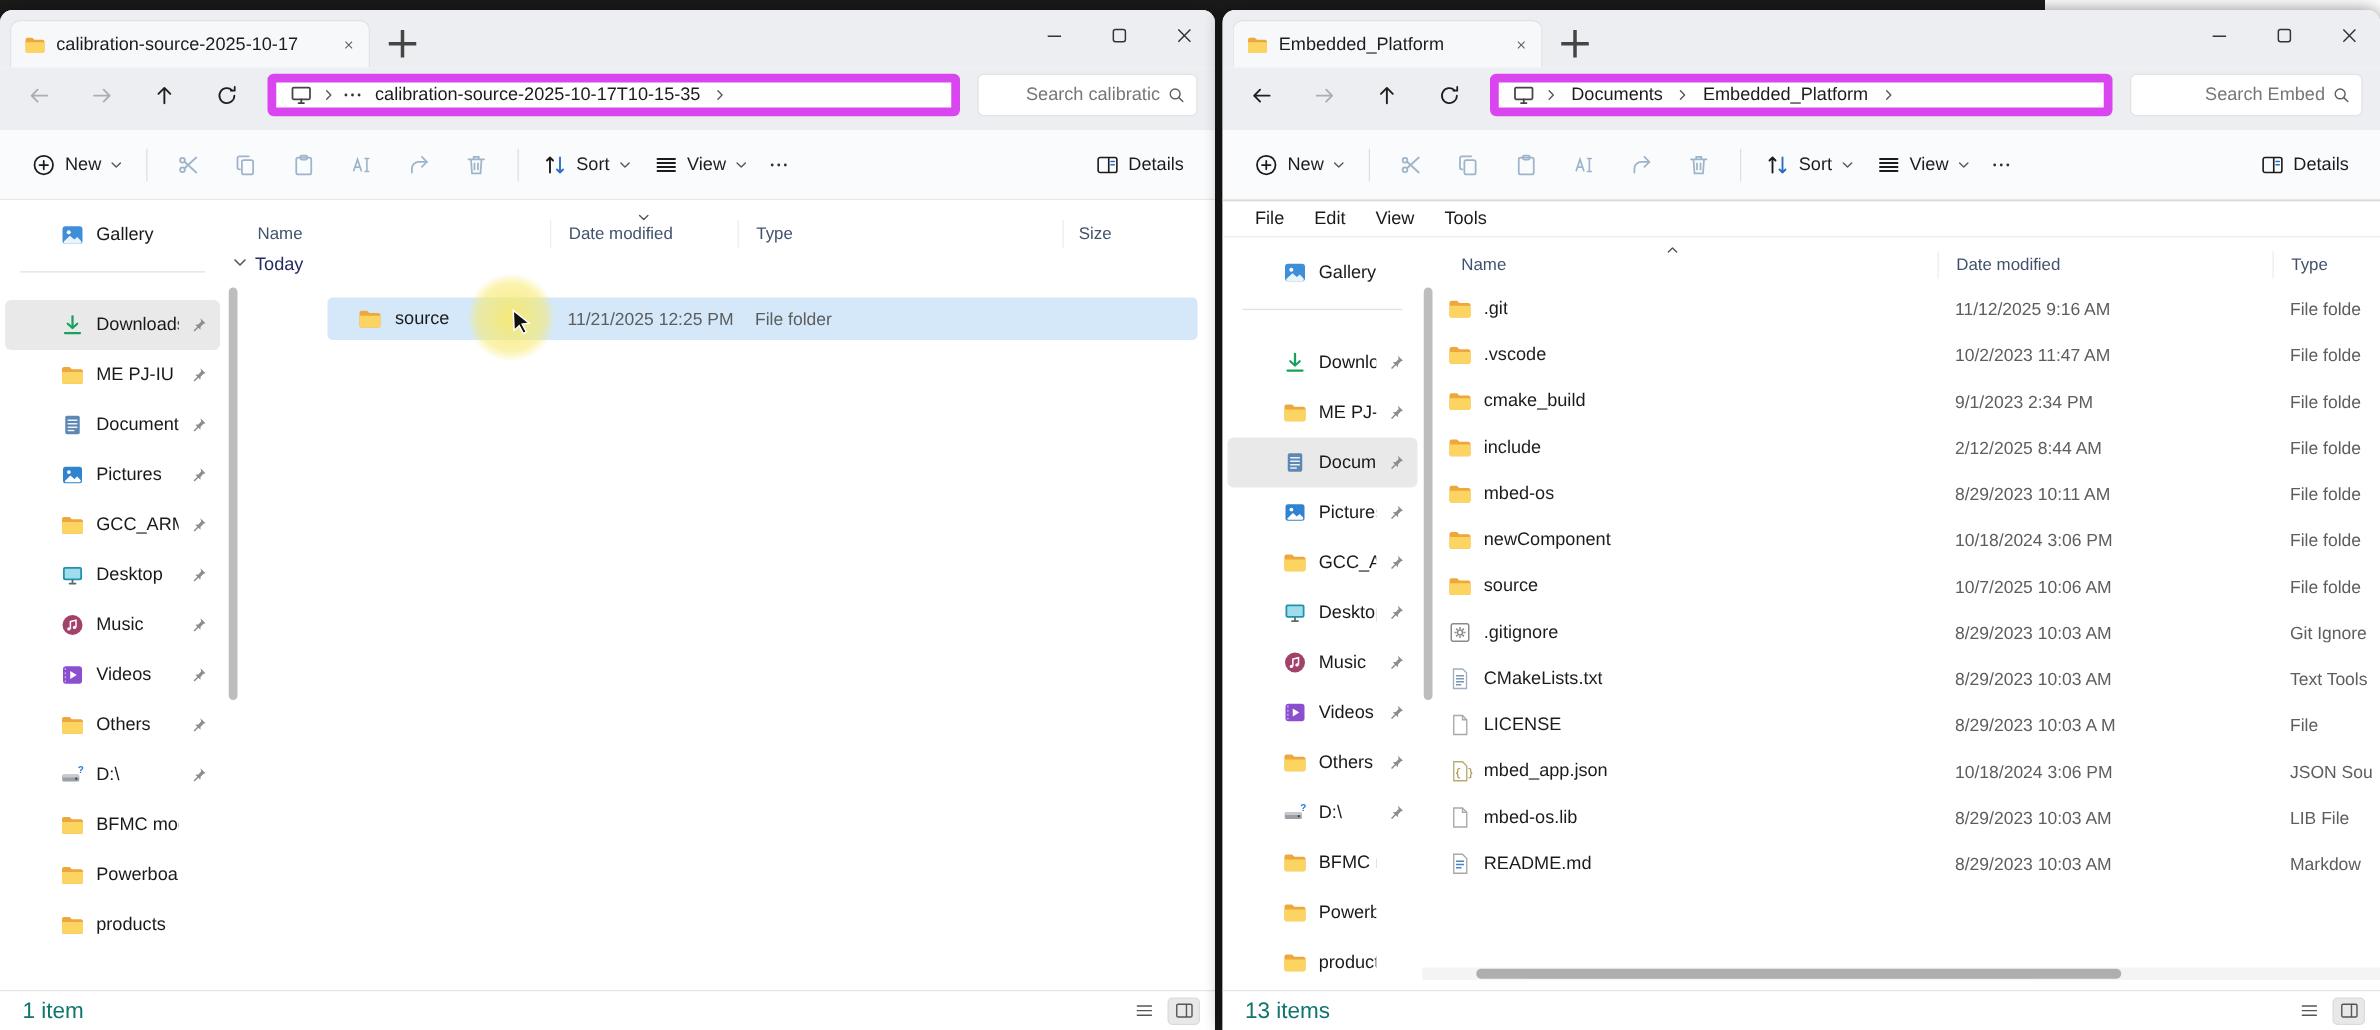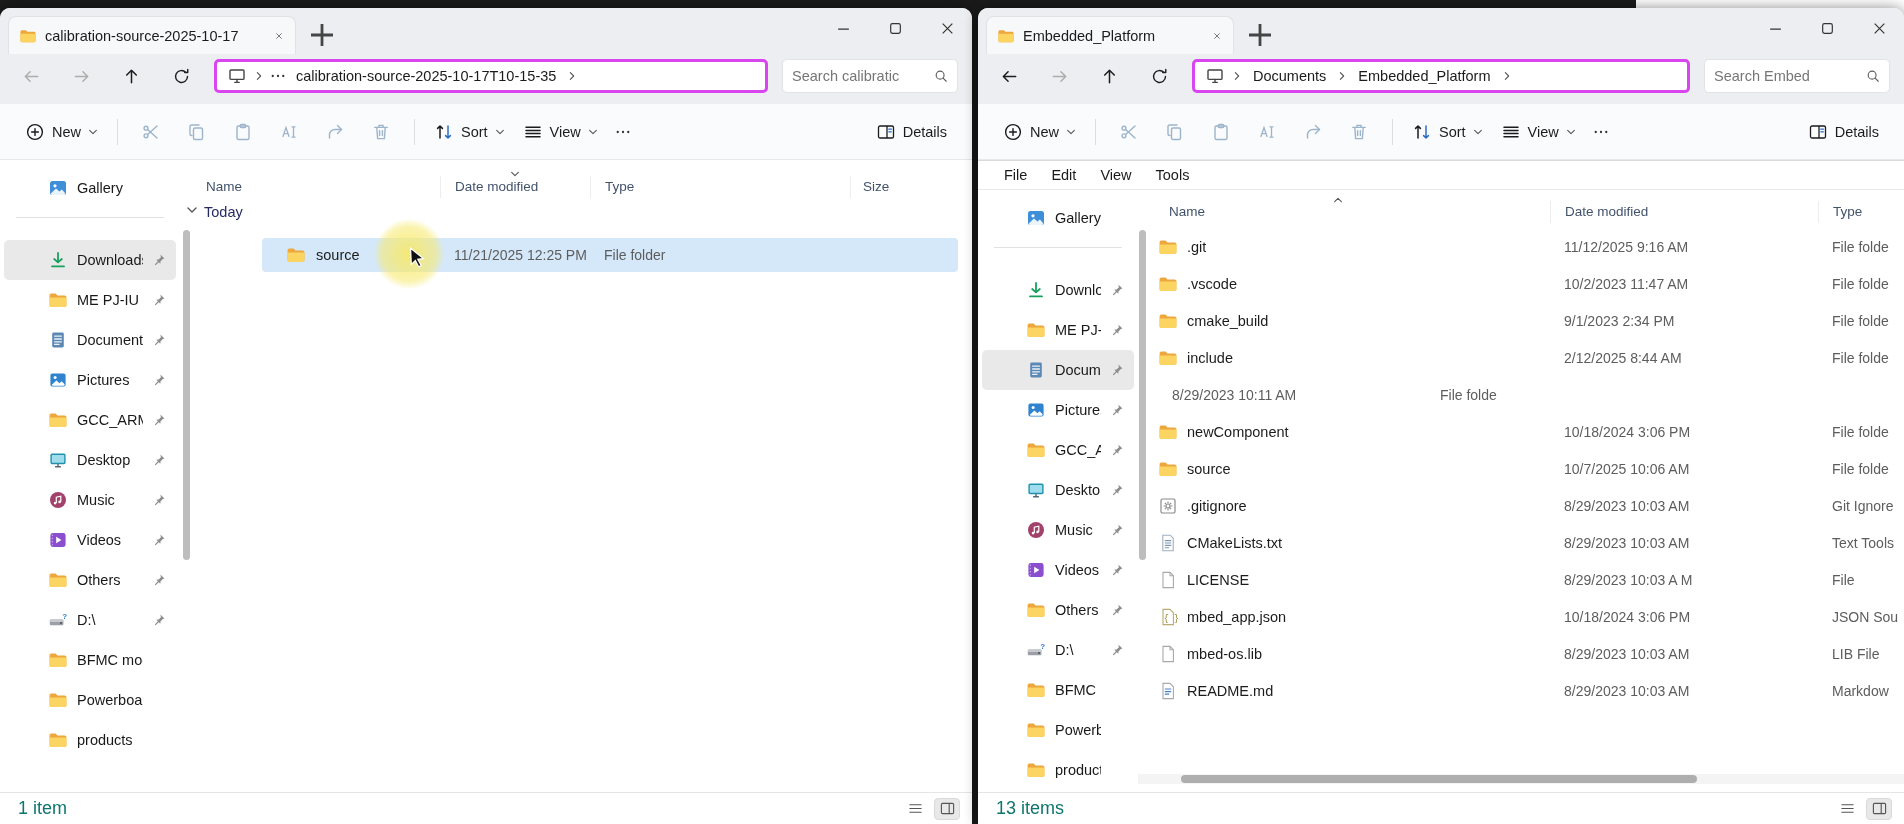--- a/index.html
+++ b/index.html
@@ -25,27 +25,27 @@
   .newtab { width:28px; height:28px; margin:0 0 5px 12px; border-radius:4px; }
   .wincontrols { position:absolute; right:10px; top:8px; display:flex; gap:22px; }
   .wincontrols .icon { width:30px; height:24px; }
   .wincontrols .icon svg { width:15px; height:15px; }
 
   
   .addressbar { height:50px; background:#eceef1; display:flex; align-items:center; padding:0 14px 6px 14px; gap:0; flex:none; }
   .navbtn { width:34px; height:34px; margin-right:16px; border-radius:4px; color:#1f1f1f; }
   .navbtn svg { width:19px; height:19px; }
   .navbtn.disabled { color:#adadad; }
-  .addressbox { flex:1; height:34px; background:#fff; border:3px solid #d946ef; border-radius:5px;
+  .addressbox { flex:1; height:34px; background:#fff; border:7px solid #d946ef; border-radius:5px;
                 display:flex; align-items:center; padding:0 10px; gap:7px; margin-right:14px; overflow:hidden; }
   .crumb { font-size:14.5px; color:#1b1b1b; white-space:nowrap; padding:3px 4px; border-radius:3px; }
   .searchbox { width:186px; height:34px; background:#fff; border:1px solid #e1e3e6; border-radius:5px;
                display:flex; align-items:center; padding:0 9px; gap:6px; flex:none; }
   .win-left .searchbox { width:176px; }
-  .searchbox input { border:none; outline:none; flex:1; min-width:0; font-size:14.5px; font-family:"Liberation Sans",sans-serif; color:#222; background:transparent; }
+  .searchbox input { border:none; outline:none; flex:1; min-width:0; font-size:14.5px; font-family:"Liberation Sans",sans-serif; color:#222; background:transparent;text-align:right; }
   .searchbox input::placeholder { color:#767676; }
 
   
   .toolbar { height:56px; background:#fafbfc; border-bottom:1px solid #e6e8ea; display:flex; align-items:center; padding:0 16px; flex:none; }
   .tbtn { display:flex; align-items:center; gap:7px; padding:7px 9px; border-radius:5px; color:#1c1c1c; font-size:14.5px; }
   .tbtn svg { width:20px; height:20px; }
   .tbtn .chev svg { width:10px; height:10px; }
   .tb-sep { width:1px; height:26px; background:#dcdee0; margin:0 10px; }
   .tb-ico { width:38px; height:34px; border-radius:5px; color:#9db4ca; display:flex; align-items:center; justify-content:center; margin:0 4px; }
   .tb-ico svg { width:20px; height:20px; }
@@ -1077,20 +1077,29 @@
                     <path d="M1.6 5.2c0-.95.77-1.7 1.7-1.7h4.3l1.9 1.9h7.2c.95 0 1.7.77 1.7 1.7v8.2c0 .95-.77 1.7-1.7 1.7H3.3c-.95 0-1.7-.77-1.7-1.7z" fill="#eda73c"></path>
                     <path d="M1.6 7.6h16.8v7.7c0 .95-.77 1.7-1.7 1.7H3.3c-.95 0-1.7-.77-1.7-1.7z" fill="#fcd462"></path>
                   </svg>
                 </span>
                 <span class="fname">include</span>
               </div>
               <div class="date fmeta">2/12/2025 8:44 AM</div>
               <div class="type fmeta">File folde</div>
             </div>
             <div class="rrow">
+              <div class="name">
+                <span class="icon i20">
+                  <svg viewBox="0 0 20 20">
+                    <path d="M1.6 5.2c0-.95.77-1.7 1.7-1.7h4.3l1.9 1.9h7.2c.95 0 1.7.77 1.7 1.7v8.2c0 .95-.77 1.7-1.7 1.7H3.3c-.95 0-1.7-.77-1.7-1.7z" fill="#eda73c"></path>
+                    <path d="M1.6 7.6h16.8v7.7c0 .95-.77 1.7-1.7 1.7H3.3c-.95 0-1.7-.77-1.7-1.7z" fill="#fcd462"></path>
+                  </svg>
+                </span>
+                <span class="fname">mbed-os</span>
+              </div>
               <div class="date fmeta">8/29/2023 10:11 AM</div>
               <div class="type fmeta">File folde</div>
             </div>
             <div class="rrow">
               <div class="name">
                 <span class="icon i20">
                   <svg viewBox="0 0 20 20">
                     <path d="M1.6 5.2c0-.95.77-1.7 1.7-1.7h4.3l1.9 1.9h7.2c.95 0 1.7.77 1.7 1.7v8.2c0 .95-.77 1.7-1.7 1.7H3.3c-.95 0-1.7-.77-1.7-1.7z" fill="#eda73c"></path>
                     <path d="M1.6 7.6h16.8v7.7c0 .95-.77 1.7-1.7 1.7H3.3c-.95 0-1.7-.77-1.7-1.7z" fill="#fcd462"></path>
                   </svg>

